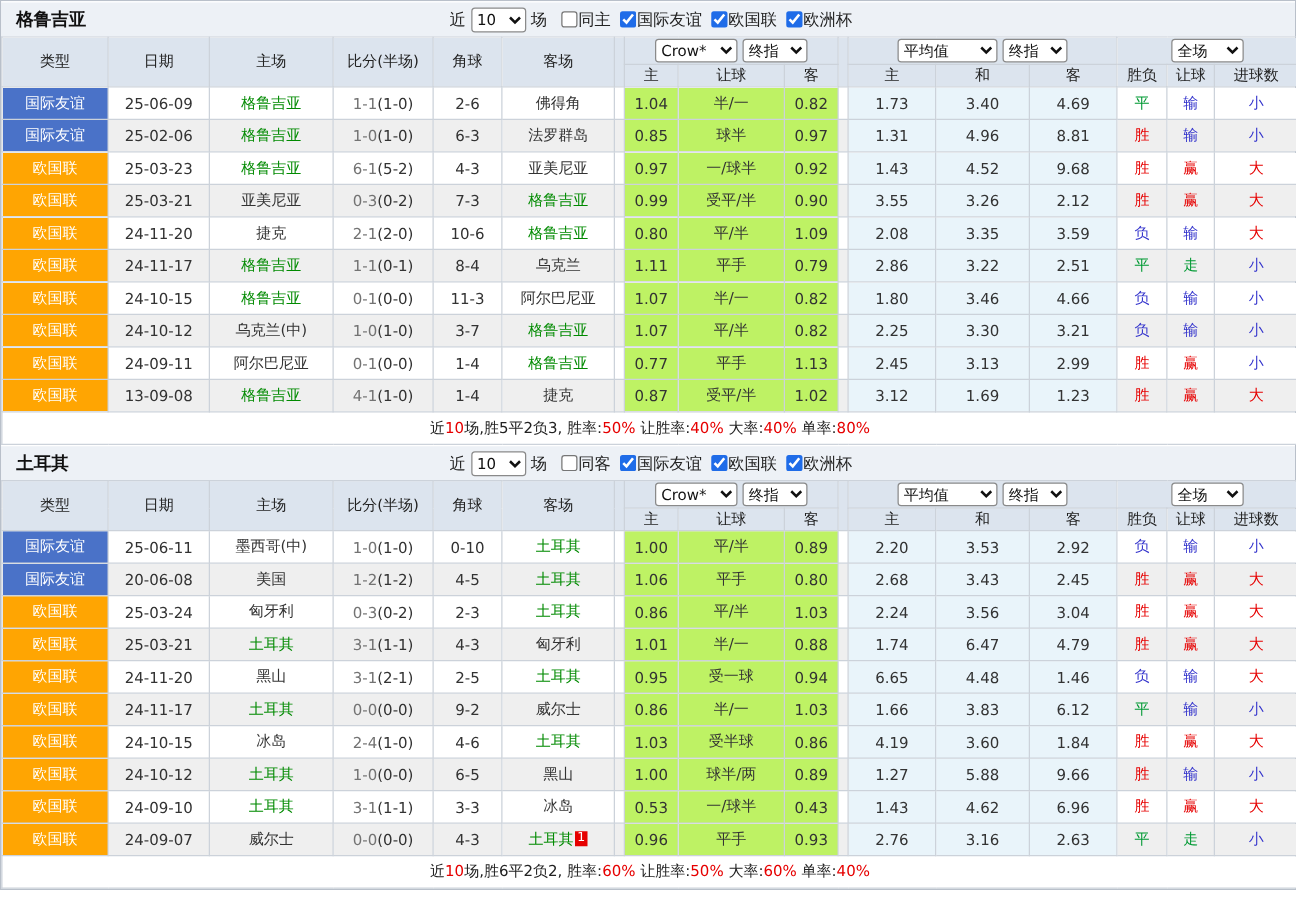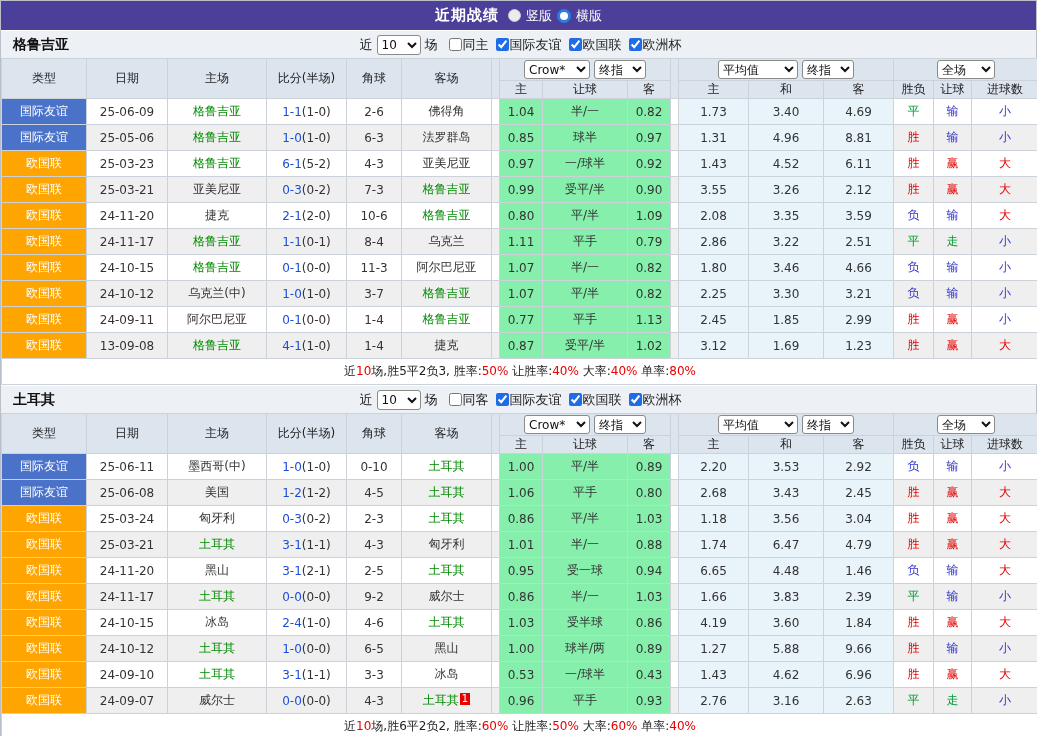--- a/index.html
+++ b/index.html
@@ -31,45 +31,36 @@
   thead tr.hr1{height:22px;}
   thead tr.hr2{height:18px;}
   .th-group select{margin:0 2px;height:19px;}
   td{height:25px;text-align:center;}
   tr.r-odd td{background:#fff;}
   tr.r-even td{background:#efefef;}
   td.td-type{color:#fff;}
   td.blue{background:#4a72c8 !important;}
   td.orange{background:#ffa502 !important;}
   td.team.focus{color:#008a00;}
-  .score-main{color:#1d4ed8;}
+  .score-main{color:#737373;}
   .score-half{color:#333;}
-  tr.r-odd td.asia,tr.r-even td.asia{background:#86efac;}
+  tr.r-odd td.asia,tr.r-even td.asia{background:#bef264;}
   tr.r-odd td.euro,tr.r-even td.euro{background:#e9f4fa;}
   .res-red{color:#e60000;}
   .res-green{color:#009933;}
   .res-blue{color:#3333cc;}
   .card-badge{display:inline-block;background:#e60000;color:#fff;font-size:10px;line-height:12px;padding:0 2px;margin-left:1px;vertical-align:2px;}
   tr.summary-row td{height:25px;background:#fff;text-align:center;}
   .sum-red{color:#e60000;}
   .sum-norm{color:#222;}
 </style>
 </head>
 <body>
 
 <div class="page">
-  <div class="title-bar">
-    <span class="title">近期战绩</span>
-    <span class="radio-group">
-      <span class="radio radio-off"></span>
-      <span class="radio-label">竖版</span>
-      <span class="radio radio-on"></span>
-      <span class="radio-label">横版</span>
-    </span>
-  </div>
   <div id="sections-root">
       <div class="section">
         <div class="section-header">
           <span class="team-name">格鲁吉亚</span>
           <div class="filters">
             <span class="flabel">近</span>
             <select class="hdr-select" style="width: 44px;"><option>10</option></select>
             <span class="flabel">场</span>
             <label class="cb-label">
               <input class="cb" type="checkbox" style="">
@@ -150,21 +141,21 @@
               <td class="td-sp"></td>
               <td class="euro">1.73</td>
               <td class="euro">3.40</td>
               <td class="euro">4.69</td>
               <td class="res res-green">平</td>
               <td class="res res-blue">输</td>
               <td class="res res-blue">小</td>
             </tr>
             <tr class="r-even">
               <td class="td-type blue">国际友谊</td>
-              <td>25-05-06</td>
+              <td>25-02-06</td>
               <td class="team focus">格鲁吉亚</td>
               <td class="score"><span class="score-main">1-0</span><span class="score-half">(1-0)</span></td>
               <td>6-3</td>
               <td class="team">法罗群岛</td>
               <td class="td-sp"></td>
               <td class="asia">0.85</td>
               <td class="asia">球半</td>
               <td class="asia">0.97</td>
               <td class="td-sp"></td>
               <td class="euro">1.31</td>
@@ -181,21 +172,21 @@
               <td class="score"><span class="score-main">6-1</span><span class="score-half">(5-2)</span></td>
               <td>4-3</td>
               <td class="team">亚美尼亚</td>
               <td class="td-sp"></td>
               <td class="asia">0.97</td>
               <td class="asia">一/球半</td>
               <td class="asia">0.92</td>
               <td class="td-sp"></td>
               <td class="euro">1.43</td>
               <td class="euro">4.52</td>
-              <td class="euro">6.11</td>
+              <td class="euro">9.68</td>
               <td class="res res-red">胜</td>
               <td class="res res-red">赢</td>
               <td class="res res-red">大</td>
             </tr>
             <tr class="r-even">
               <td class="td-type orange">欧国联</td>
               <td>25-03-21</td>
               <td class="team">亚美尼亚</td>
               <td class="score"><span class="score-main">0-3</span><span class="score-half">(0-2)</span></td>
               <td>7-3</td>
@@ -294,21 +285,21 @@
               <td class="team">阿尔巴尼亚</td>
               <td class="score"><span class="score-main">0-1</span><span class="score-half">(0-0)</span></td>
               <td>1-4</td>
               <td class="team focus">格鲁吉亚</td>
               <td class="td-sp"></td>
               <td class="asia">0.77</td>
               <td class="asia">平手</td>
               <td class="asia">1.13</td>
               <td class="td-sp"></td>
               <td class="euro">2.45</td>
-              <td class="euro">1.85</td>
+              <td class="euro">3.13</td>
               <td class="euro">2.99</td>
               <td class="res res-red">胜</td>
               <td class="res res-red">赢</td>
               <td class="res res-blue">小</td>
             </tr>
             <tr class="r-even">
               <td class="td-type orange">欧国联</td>
               <td>13-09-08</td>
               <td class="team focus">格鲁吉亚</td>
               <td class="score"><span class="score-main">4-1</span><span class="score-half">(1-0)</span></td>
@@ -418,21 +409,21 @@
               <td class="td-sp"></td>
               <td class="euro">2.20</td>
               <td class="euro">3.53</td>
               <td class="euro">2.92</td>
               <td class="res res-blue">负</td>
               <td class="res res-blue">输</td>
               <td class="res res-blue">小</td>
             </tr>
             <tr class="r-even">
               <td class="td-type blue">国际友谊</td>
-              <td>25-06-08</td>
+              <td>20-06-08</td>
               <td class="team">美国</td>
               <td class="score"><span class="score-main">1-2</span><span class="score-half">(1-2)</span></td>
               <td>4-5</td>
               <td class="team focus">土耳其</td>
               <td class="td-sp"></td>
               <td class="asia">1.06</td>
               <td class="asia">平手</td>
               <td class="asia">0.80</td>
               <td class="td-sp"></td>
               <td class="euro">2.68</td>
@@ -447,21 +438,21 @@
               <td>25-03-24</td>
               <td class="team">匈牙利</td>
               <td class="score"><span class="score-main">0-3</span><span class="score-half">(0-2)</span></td>
               <td>2-3</td>
               <td class="team focus">土耳其</td>
               <td class="td-sp"></td>
               <td class="asia">0.86</td>
               <td class="asia">平/半</td>
               <td class="asia">1.03</td>
               <td class="td-sp"></td>
-              <td class="euro">1.18</td>
+              <td class="euro">2.24</td>
               <td class="euro">3.56</td>
               <td class="euro">3.04</td>
               <td class="res res-red">胜</td>
               <td class="res res-red">赢</td>
               <td class="res res-red">大</td>
             </tr>
             <tr class="r-even">
               <td class="td-type orange">欧国联</td>
               <td>25-03-21</td>
               <td class="team focus">土耳其</td>
@@ -506,21 +497,21 @@
               <td class="score"><span class="score-main">0-0</span><span class="score-half">(0-0)</span></td>
               <td>9-2</td>
               <td class="team">威尔士</td>
               <td class="td-sp"></td>
               <td class="asia">0.86</td>
               <td class="asia">半/一</td>
               <td class="asia">1.03</td>
               <td class="td-sp"></td>
               <td class="euro">1.66</td>
               <td class="euro">3.83</td>
-              <td class="euro">2.39</td>
+              <td class="euro">6.12</td>
               <td class="res res-green">平</td>
               <td class="res res-blue">输</td>
               <td class="res res-blue">小</td>
             </tr>
             <tr class="r-odd">
               <td class="td-type orange">欧国联</td>
               <td>24-10-15</td>
               <td class="team">冰岛</td>
               <td class="score"><span class="score-main">2-4</span><span class="score-half">(1-0)</span></td>
               <td>4-6</td>

